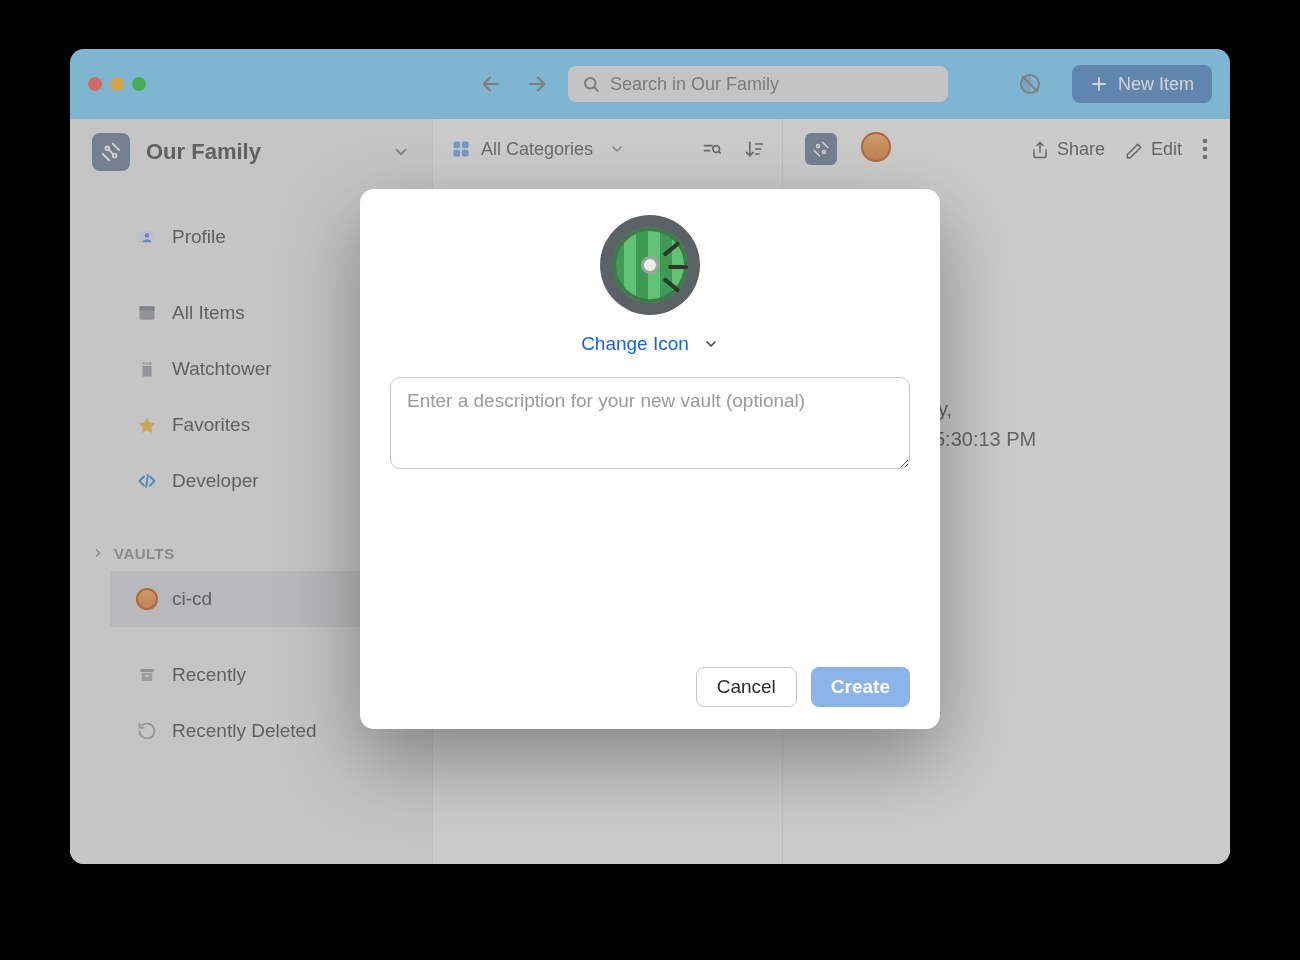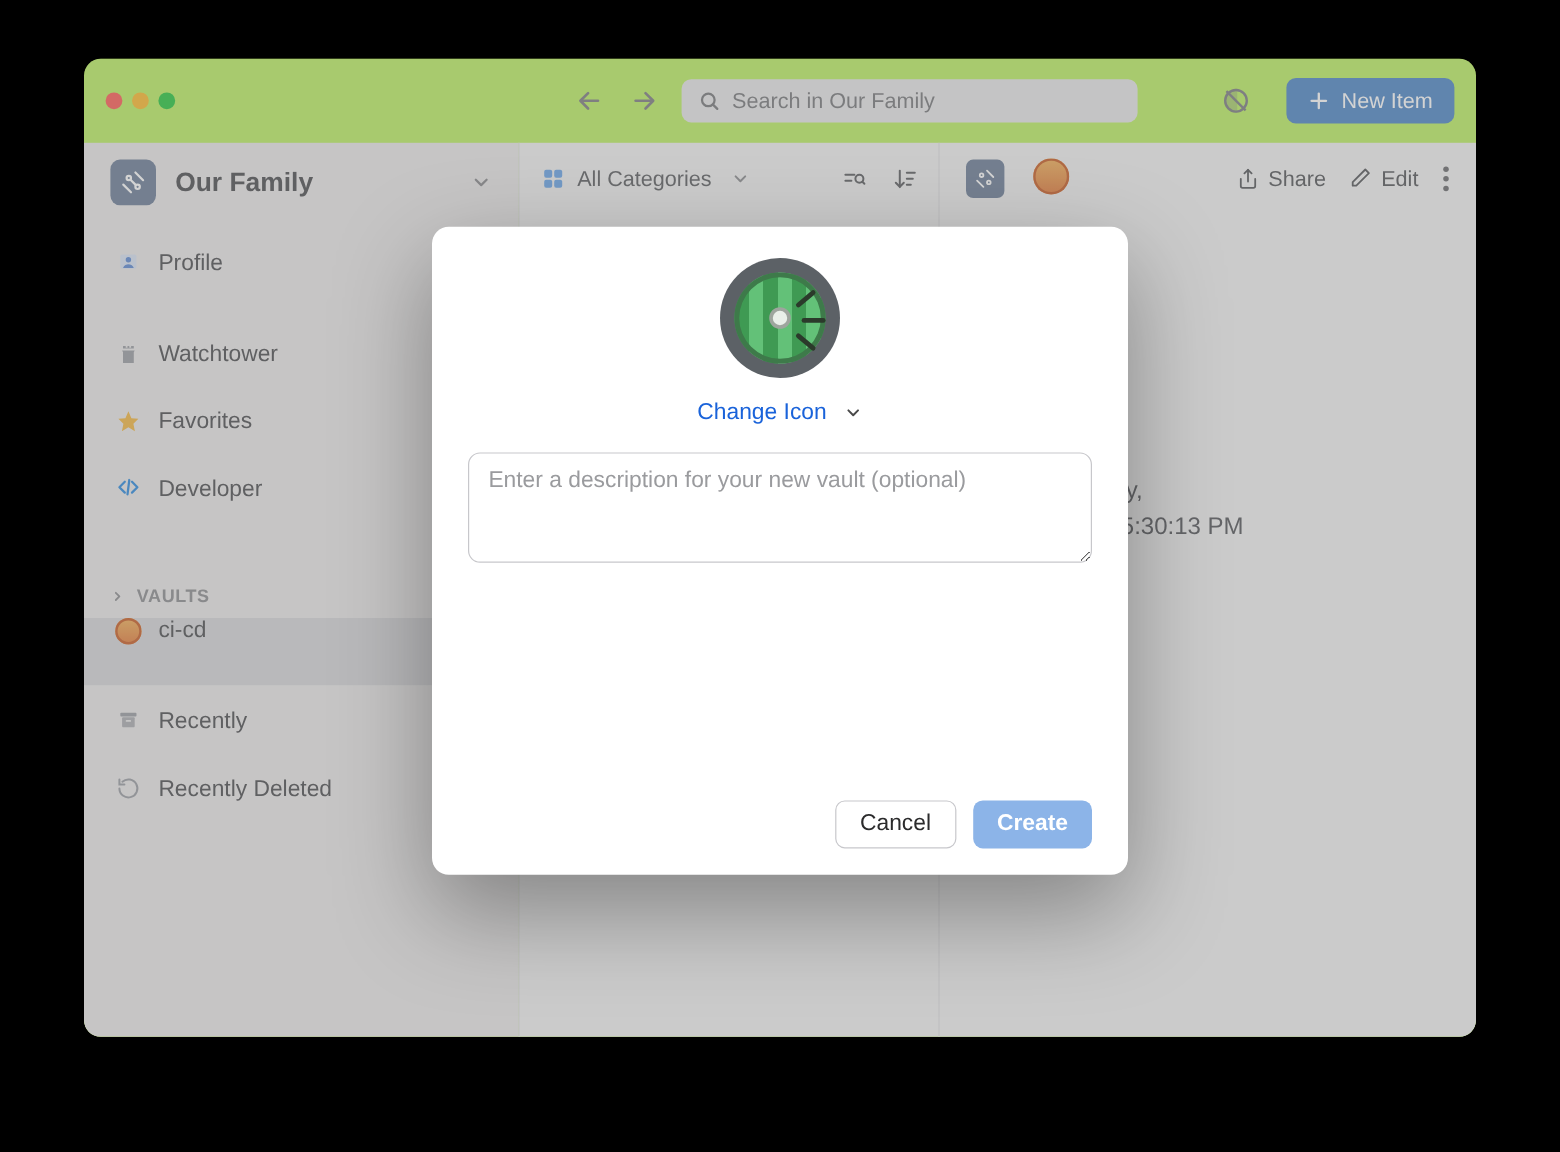--- a/index.html
+++ b/index.html
@@ -1,20 +1,20 @@
 <!DOCTYPE html>
 <html><head>
 <meta charset="utf-8">
 <style>
   * { box-sizing: border-box; margin: 0; padding: 0; font-family: -apple-system, BlinkMacSystemFont, "Segoe UI", Helvetica, Arial, sans-serif; }
   html, body { width: 1300px; height: 960px; background: #000; overflow: hidden; }
   .viewport { width: 1300px; height: 960px; position: relative; }
   .window {
     position: absolute; left: 70px; top: 49px; width: 1160px; height: 815px;
-    background: #bef264; border-radius: 14px; overflow: hidden;
+    background: #7dd3fc; border-radius: 14px; overflow: hidden;
     box-shadow: 0 20px 60px rgba(0,0,0,0.5);
     display: flex; flex-direction: column;
   }
   
   .titlebar { height: 70px; display: flex; align-items: center; padding: 0 18px; gap: 12px; }
   .traffic { display: flex; gap: 8px; margin-right: 8px; }
   .tl { width: 14px; height: 14px; border-radius: 50%; }
   .tl.red { background: #ff5f57; } .tl.yellow { background: #febc2e; } .tl.green { background: #28c840; }
   .nav-btns { display: flex; gap: 24px; margin-left: 314px; }
   .nav-arrow { color: #7e7f82; }
@@ -24,40 +24,40 @@
   .new-item-btn { height: 38px; background: #4f87c6; color: #fff; border-radius: 8px; padding: 0 18px; display: flex; align-items: center; gap: 10px; font-size: 18px; font-weight: 500; }
 
   .body { flex: 1; display: flex; }
   
   .sidebar { width: 362px; background: #eceaea; display: flex; flex-direction: column; padding-top: 6px; }
   .account-row { display: flex; align-items: center; gap: 16px; padding: 8px 22px 18px 22px; }
   .account-icon { width: 38px; height: 38px; border-radius: 8px; background: #6d7f98; display: flex; align-items: center; justify-content: center; color: #fff; }
   .account-name { font-size: 22px; font-weight: 600; color: #4e4f52; flex: 1; }
   .account-chevron { color: #8a8b8e; }
   .side-section { margin-top: 20px; }
-  .side-item { height: 56px; display: flex; align-items: flex-start; gap: 14px; padding: 0 26px; font-size: 19px; color: #4e4f52; }
+  .side-item { height: 56px; display: flex; align-items: center; gap: 14px; padding: 0 26px; font-size: 19px; color: #4e4f52; margin-left: 40px; }
   .side-item .ic { width: 22px; display: flex; justify-content: center; color: #9c9fa5; }
   .side-item.fav .ic { color: #f4b942; }
   .side-item.dev .ic { color: #2e8de0; }
   .side-item.selected { background: #d8d8da; border-radius: 0; position: relative; }
   .section-header { display: flex; align-items: center; gap: 10px; padding: 0 22px; height: 36px; color: #8e8f92; font-size: 15px; font-weight: 700; letter-spacing: 0.5px; margin-top: 26px; }
   .side-bottom { margin-top: 20px; }
   .vault-icon { width: 22px; height: 22px; border-radius: 50%; background: linear-gradient(#f3b25a,#e57d3c); display: inline-block; box-shadow: inset 0 0 0 2px #c95f27; }
 
   
   .main { flex: 1; display: flex; min-width: 0; background: #f3f3f3; border-left: 1px solid #e2e2e4; }
   .list-pane { width: 350px; border-right: 1px solid #e2e2e4; }
   .list-header { height: 60px; display: flex; align-items: center; gap: 10px; padding: 0 18px; color: #5d5f62; font-size: 18px; }
   .list-header .cat-icon { color: #6aa6ea; }
   .list-header .chev { color: #8d8e91; margin-left: 6px; }
   .list-header .gap { flex: 1; }
   .detail-pane { flex: 1; padding: 0 22px; }
   .detail-header { height: 60px; display: flex; align-items: center; gap: 20px; color: #55575a; }
   .detail-header .gap { flex: 1; }
-  .detail-header .act { display: flex; align-items: flex-start; gap: 8px; font-size: 18px; }
+  .detail-header .act { display: flex; align-items: flex-end; gap: 8px; font-size: 18px; }
   .detail-header .menu-dots { font-size: 22px; color: #6a6b6d; }
   .detail-body { padding-top: 20px; }
   .detail-title { font-size: 28px; font-weight: 700; color: #55575b; }
   .icon-badge { width: 32px; height: 32px; border-radius: 6px; background: #6d7f98; display: flex; align-items: center; justify-content: center; color: #fff; margin-right: 4px; }
   .vault-icon.sm { width: 30px; height: 30px; }
   .detail-meta1 { margin-top: 90px; font-size: 20px; color: #55575b; }
   .detail-meta2 { margin-top: 50px; font-size: 20px; color: #55575b; line-height: 1.5; }
 
   
   .dim-overlay { position: absolute; inset: 0; background: rgba(130,130,130,0.35); }
@@ -178,20 +178,29 @@
                   <path d="M6 19c1-3 4-4 6-4s5 1 6 4z" fill="#5e8bd4"></path>
                 </svg>
           </span>
           <span>Profile</span>
         </div>
       </div>
 
       <div class="side-section">
         <div class="side-item">
           <span class="ic">
+            <svg width="20" height="20" viewBox="0 0 24 24" fill="currentColor">
+                  <rect x="3" y="4" width="18" height="16" rx="2"></rect>
+                  <rect x="3" y="4" width="18" height="5" fill="#7f858e"></rect>
+                </svg>
+          </span>
+          <span>All Items</span>
+        </div>
+        <div class="side-item">
+          <span class="ic">
             <svg width="18" height="20" viewBox="0 0 24 24" fill="currentColor">
                   <path d="M6 22V10l-1-2h14l-1 2v12zM6 6V3h3v2h2V3h2v2h2V3h3v3z"></path>
                 </svg>
           </span>
           <span>Watchtower</span>
         </div>
         <div class="side-item fav">
           <span class="ic">
             <svg width="20" height="20" viewBox="0 0 24 24" fill="currentColor">
                   <polygon points="12 2 15 9 22 9.5 17 14.5 18.5 22 12 18 5.5 22 7 14.5 2 9.5 9 9"></polygon>

